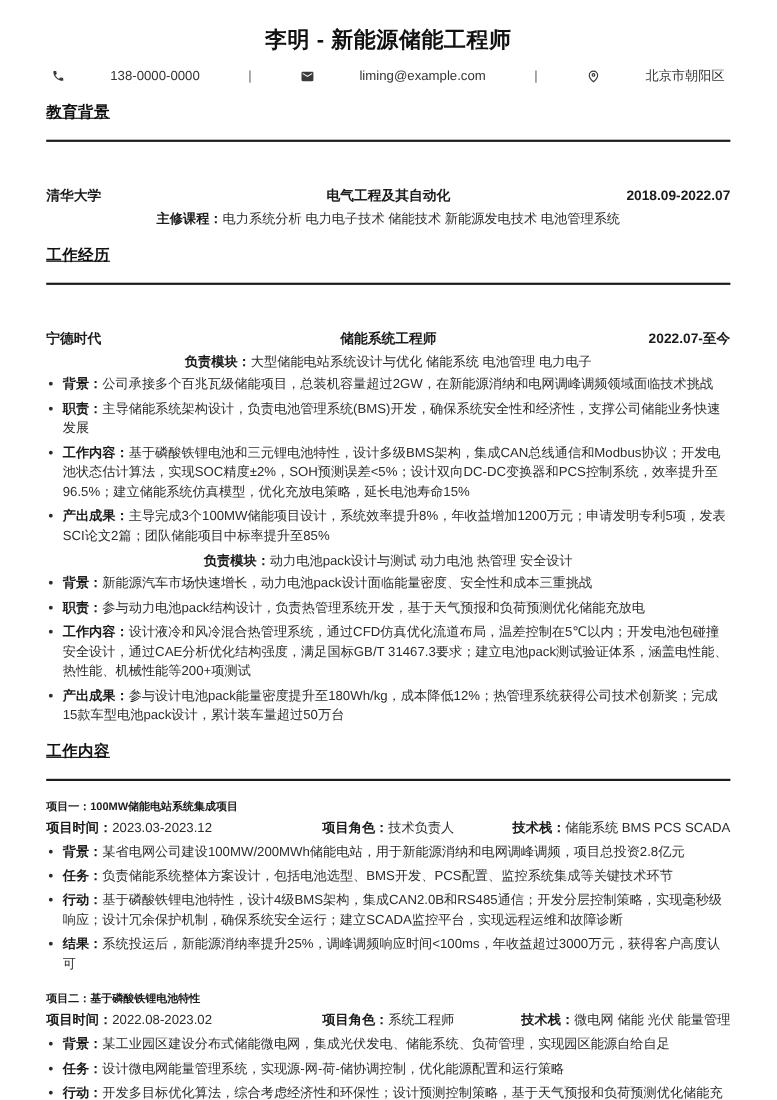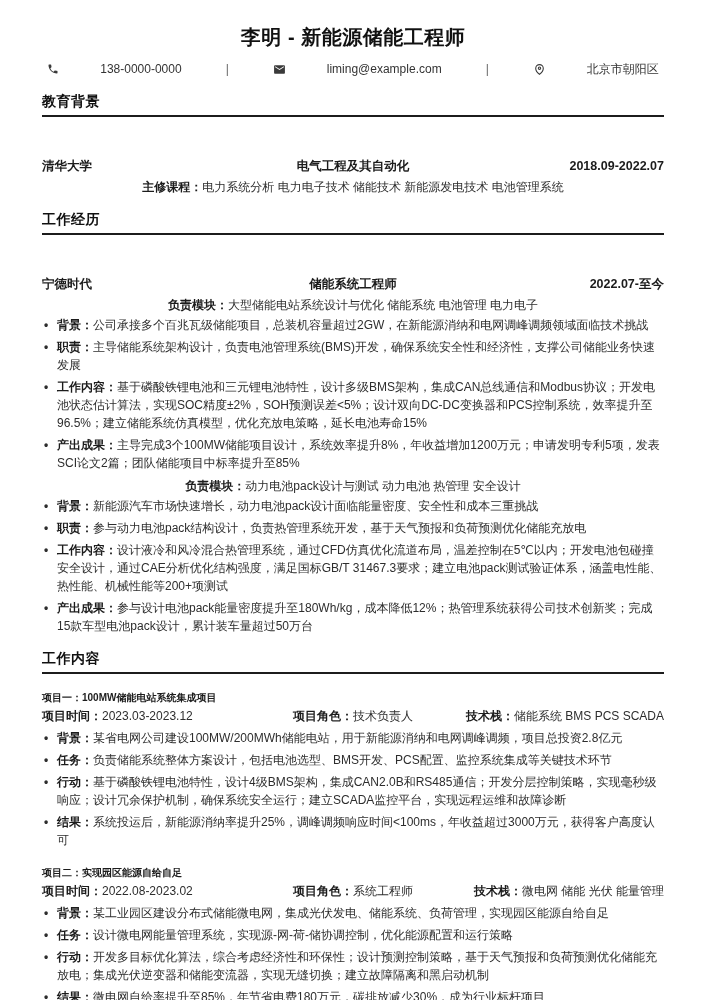--- a/index.html
+++ b/index.html
@@ -16,22 +16,22 @@
   }
   .contact {
     display: flex; justify-content: center; align-items: center;
     font-size: 12px; color: #333; margin-bottom: 6px; gap: 37px;
   }
   .contact .icn { display: inline-flex; align-items: center; margin-right: 4px; color: #3a3a3a; }
   .contact .icn svg { display: block; }
   .sep { color: #666; margin: 0 7px; }
   .sec-title {
     font-size: 14px; font-weight: bold; color: #111;
-    border-bottom: 2px solid #1c1c1c; padding-bottom: 3px;
-    margin: 13px 0 8px 0; letter-spacing: 0.5px;
+    border-bottom: 2px solid #1c1c1c; padding-bottom: 15px;
+    margin: 13px 0 8px 0; letter-spacing: 0.5px; text-decoration: underline;
   }
   .row3 { display: grid; grid-template-columns: 1fr 1fr 1fr; margin-bottom: 2px; }
   .row3 .left { justify-self: start; text-align: left; }
   .row3 .mid { justify-self: center; text-align: center; }
   .row3 .right { justify-self: end; text-align: left; }
   .b { font-weight: bold; color: #1c1c1c; margin-top: 32px; }
   .hdr { font-size: 12.5px; }
   .plain-line { margin-bottom: 2px; text-align: center; }
   .bullet {
     position: relative; padding-left: 15px; margin-bottom: 4px;
@@ -147,21 +147,21 @@
       </div>
       <div class="bullet">
         <span class="dot">•</span><span class="b">行动：</span><span>基于磷酸铁锂电池特性，设计4级BMS架构，集成CAN2.0B和RS485通信；开发分层控制策略，实现毫秒级响应；设计冗余保护机制，确保系统安全运行；建立SCADA监控平台，实现远程运维和故障诊断</span>
       </div>
       <div class="bullet">
         <span class="dot">•</span><span class="b">结果：</span><span>系统投运后，新能源消纳率提升25%，调峰调频响应时间&lt;100ms，年收益超过3000万元，获得客户高度认可</span>
       </div>
     </div>
 
     <div class="proj">
-      <div class="proj-name">项目二：实现园区能源自给自足</div>
+      <div class="proj-name">项目二：基于磷酸铁锂电池特性</div>
       <div class="row3 meta">
         <span class="left"><span class="b">项目时间：</span><span>2022.08-2023.02</span></span>
         <span class="mid"><span class="b">项目角色：</span><span>系统工程师</span></span>
         <span class="right"><span class="b">技术栈：</span><span>微电网 储能 光伏 能量管理</span></span>
       </div>
       <div class="bullet">
         <span class="dot">•</span><span class="b">背景：</span><span>某工业园区建设分布式储能微电网，集成光伏发电、储能系统、负荷管理，实现园区能源自给自足</span>
       </div>
       <div class="bullet">
         <span class="dot">•</span><span class="b">任务：</span><span>设计微电网能量管理系统，实现源-网-荷-储协调控制，优化能源配置和运行策略</span>

